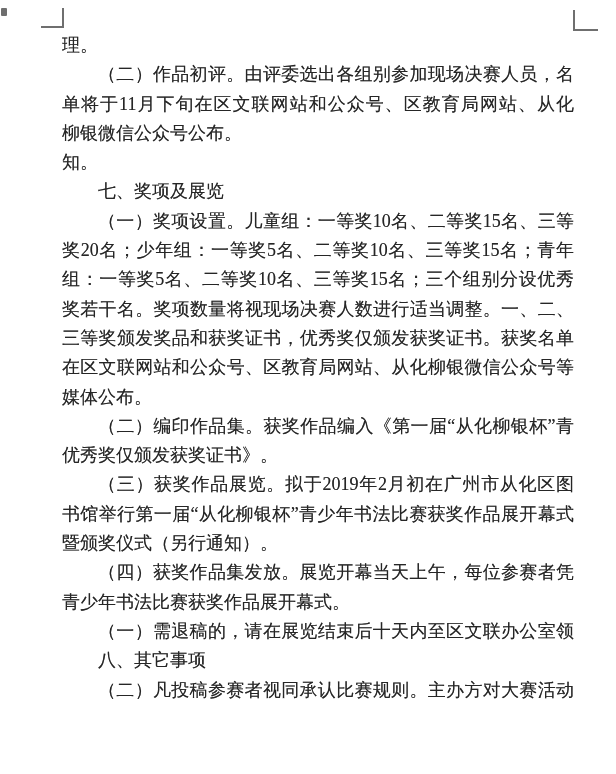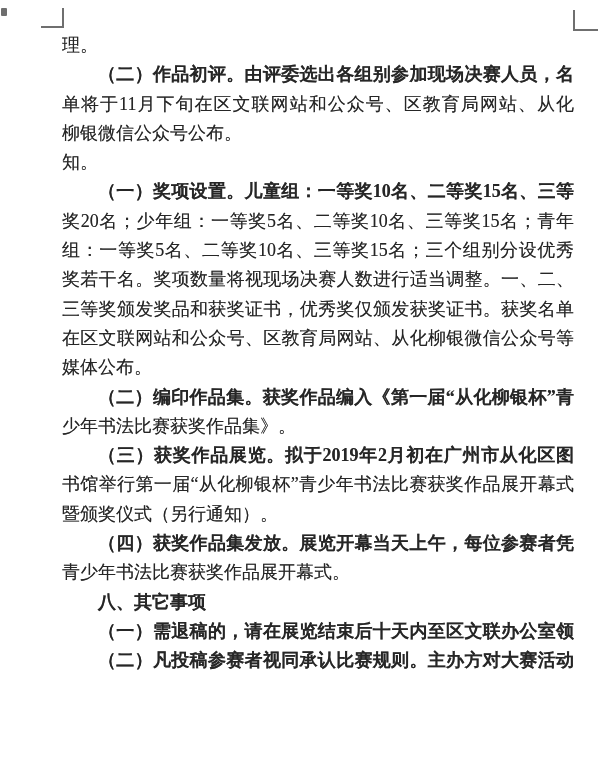--- a/index.html
+++ b/index.html
@@ -63,47 +63,47 @@
   }
   .line {
     text-align: justify;
     white-space: normal;
   }
   .line.justify {
     text-align-last: justify;
   }
   .line.indent {
     text-indent: 36px;
-    font-weight: bold;
   }
 </style>
 </head>
 <body>
 
 <div class="page">
   <div class="edge-speck"></div>
   <div class="mark mark-tl"></div>
   <div class="mark mark-tr"></div>
   <div class="doc" id="doc-body">
       <div class="line">理。</div>
       <div class="line indent justify">（二）作品初评。由评委选出各组别参加现场决赛人员，名</div>
       <div class="line justify">单将于11月下旬在区文联网站和公众号、区教育局网站、从化</div>
       <div class="line">柳银微信公众号公布。</div>
       <div class="line">知。</div>
+      <div class="line indent">七、奖项及展览</div>
       <div class="line indent justify">（一）奖项设置。儿童组：一等奖10名、二等奖15名、三等</div>
       <div class="line justify">奖20名；少年组：一等奖5名、二等奖10名、三等奖15名；青年</div>
       <div class="line justify">组：一等奖5名、二等奖10名、三等奖15名；三个组别分设优秀</div>
       <div class="line justify">奖若干名。奖项数量将视现场决赛人数进行适当调整。一、二、</div>
       <div class="line justify">三等奖颁发奖品和获奖证书，优秀奖仅颁发获奖证书。获奖名单</div>
       <div class="line justify">在区文联网站和公众号、区教育局网站、从化柳银微信公众号等</div>
       <div class="line">媒体公布。</div>
       <div class="line indent justify">（二）编印作品集。获奖作品编入《第一届“从化柳银杯”青</div>
-      <div class="line">少年书法比赛获奖作品集》。</div>
+      <div class="line">优秀奖仅颁发获奖证书》。</div>
       <div class="line indent justify">（三）获奖作品展览。拟于2019年2月初在广州市从化区图</div>
       <div class="line justify">书馆举行第一届“从化柳银杯”青少年书法比赛获奖作品展开幕式</div>
       <div class="line">暨颁奖仪式（另行通知）。</div>
       <div class="line indent justify">（四）获奖作品集发放。展览开幕当天上午，每位参赛者凭</div>
       <div class="line">青少年书法比赛获奖作品展开幕式。</div>
+      <div class="line indent justify">（一）需退稿的，请在展览结束后十天内至区文联办公室领</div>
       <div class="line indent">八、其它事项</div>
-      <div class="line indent justify">（一）需退稿的，请在展览结束后十天内至区文联办公室领</div>
       <div class="line indent justify">（二）凡投稿参赛者视同承认比赛规则。主办方对大赛活动</div>
     </div>
 </div>
 
 </body></html>

